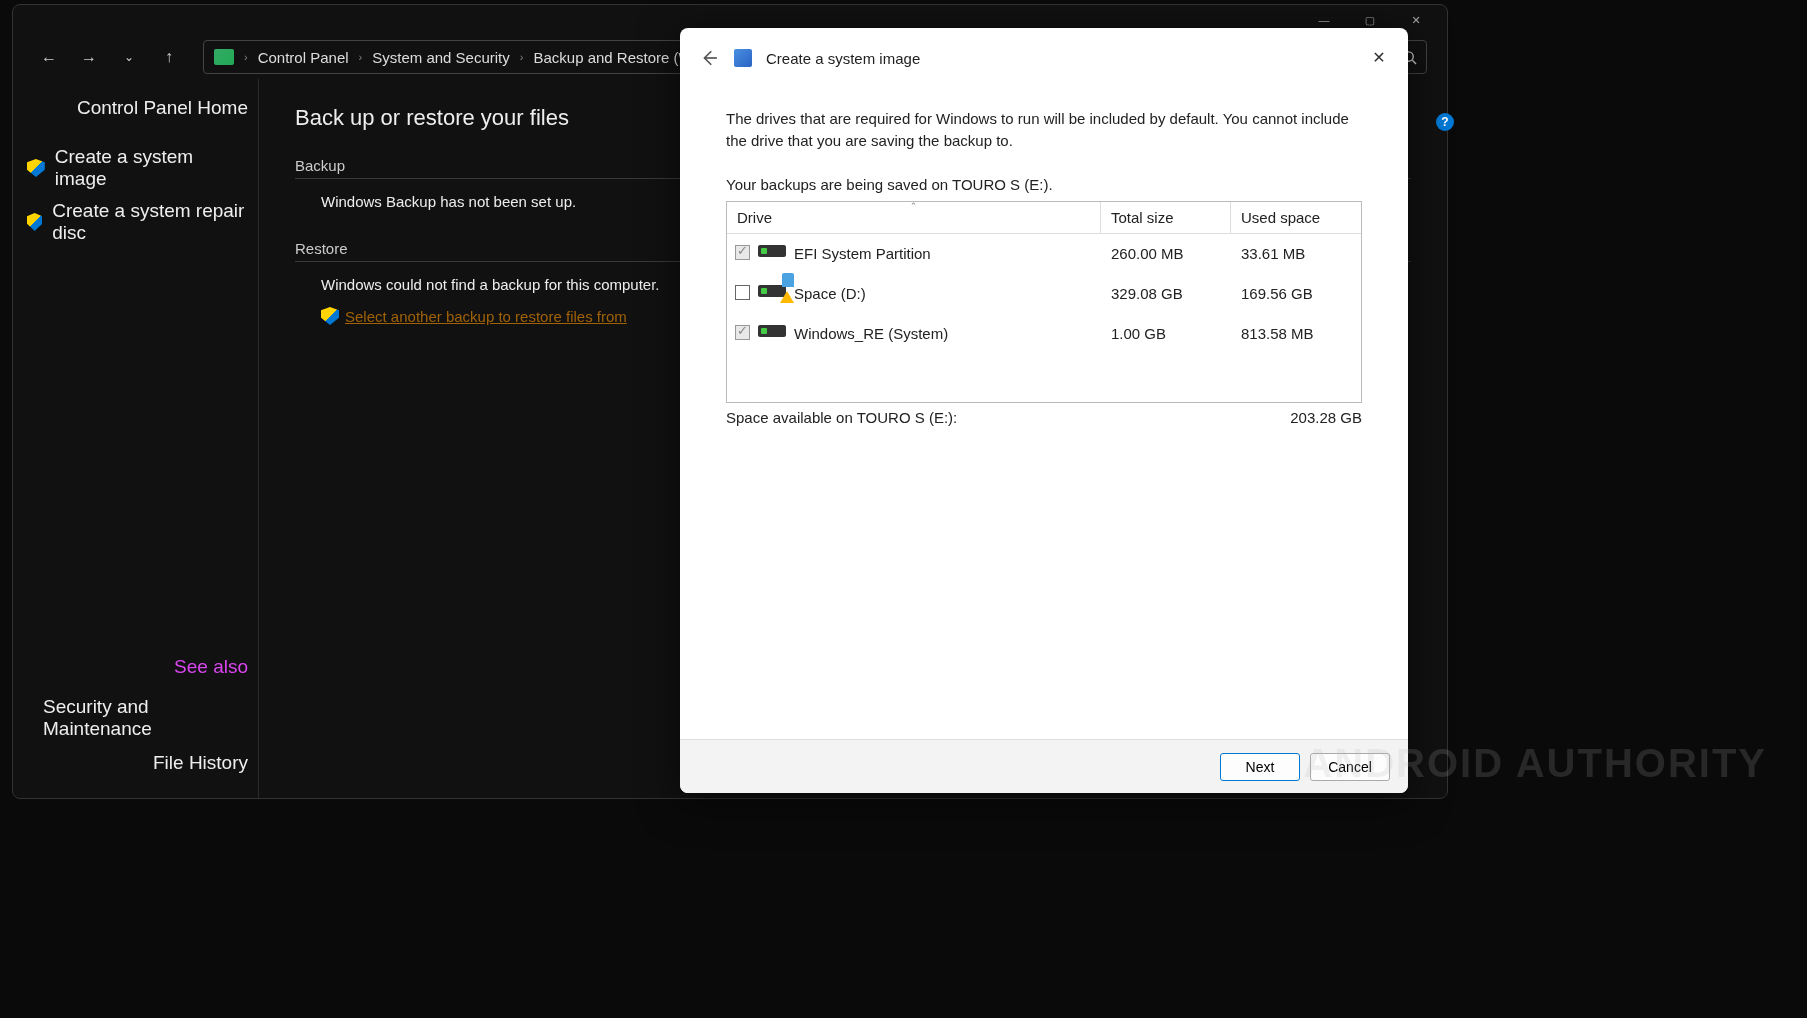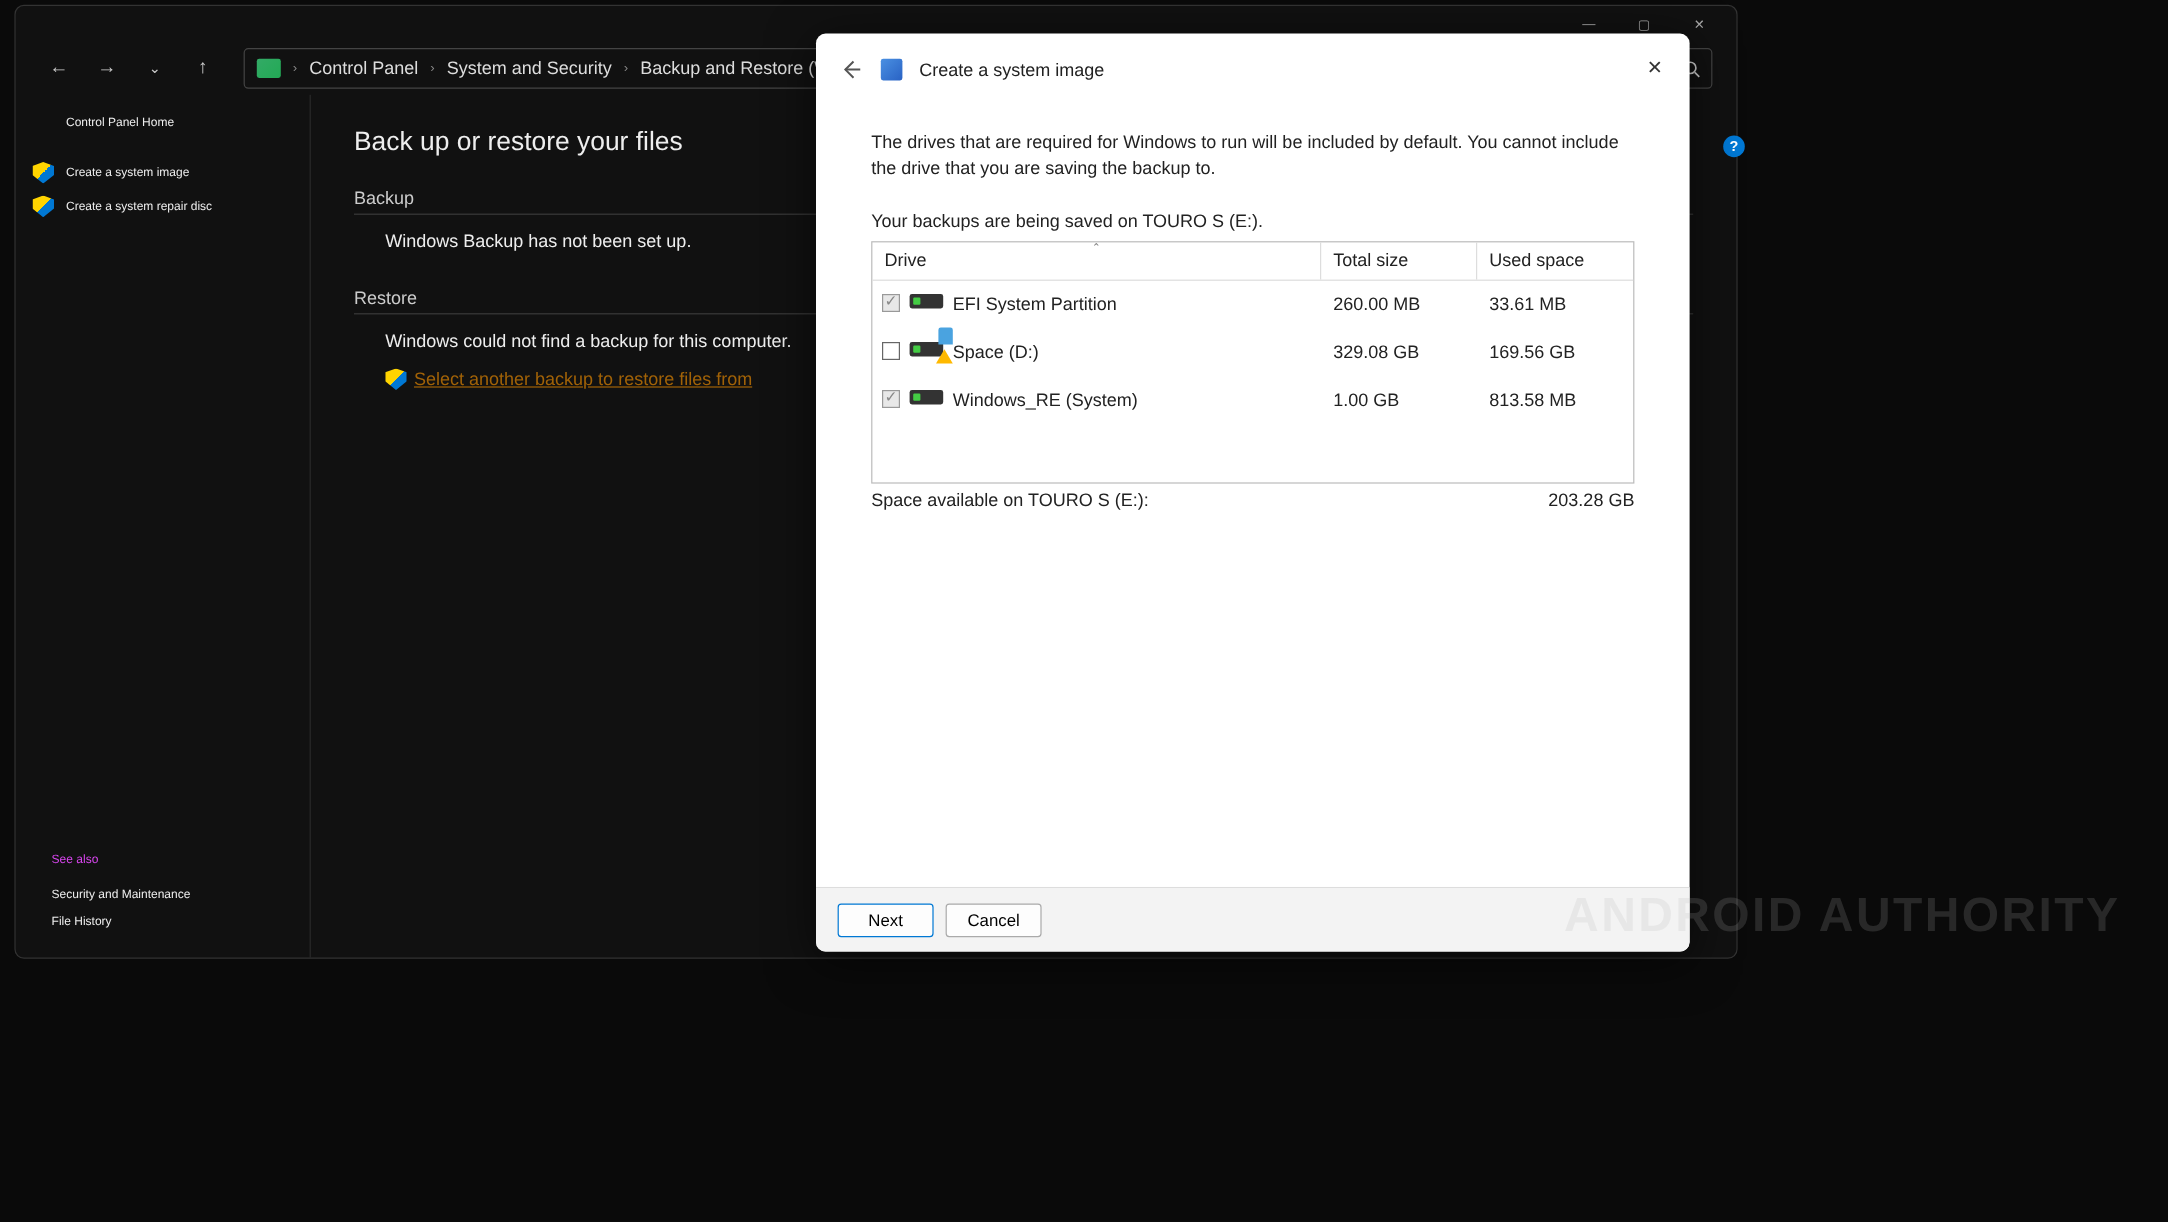--- a/index.html
+++ b/index.html
@@ -81,21 +81,22 @@
   .content {
     display: flex;
     height: calc(100% - 74px);
   }
   .sidebar {
     width: 245px;
     padding: 18px 10px 18px 30px;
     display: flex;
     flex-direction: column;
     color: #eee;
-    font-size: 10px;
+    font-size: 19px;
+    align-items: flex-end;
   }
   .sidebar .home { margin-bottom: 22px; margin-left: 12px;}
   .sidebar .sb-link {
     display: flex;
     align-items: center;
     gap: 10px;
     padding: 5px 0;
     margin-left: -16px;
   }
   .shield-icon {
@@ -313,20 +314,21 @@
     justify-content: space-between;
     font-size: 15px;
     margin-top: 14px;
   }
   
   .wiz-footer {
     height: 54px;
     border-top: 1px solid #ddd;
     background: #f3f3f3;
     display: flex;
+    justify-content: flex-end;
     align-items: center;
     padding: 0 18px;
     gap: 10px;
     border-radius: 0 0 8px 8px;
   }
   .wbtn {
     min-width: 80px;
     height: 28px;
     border: 1px solid #aaa;
     background: #fdfdfd;

